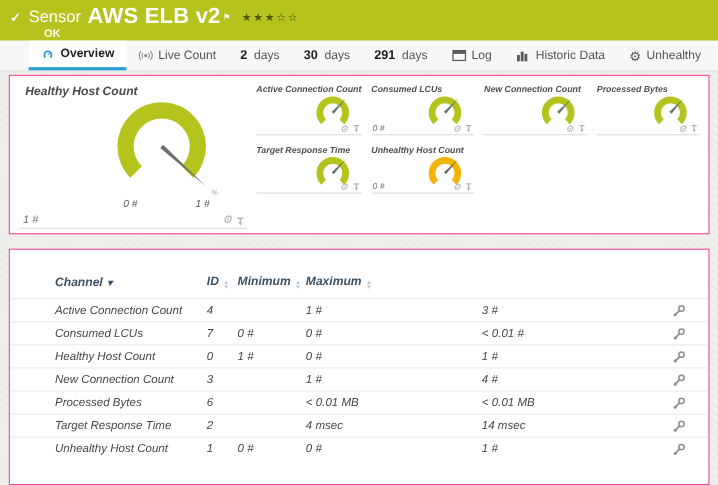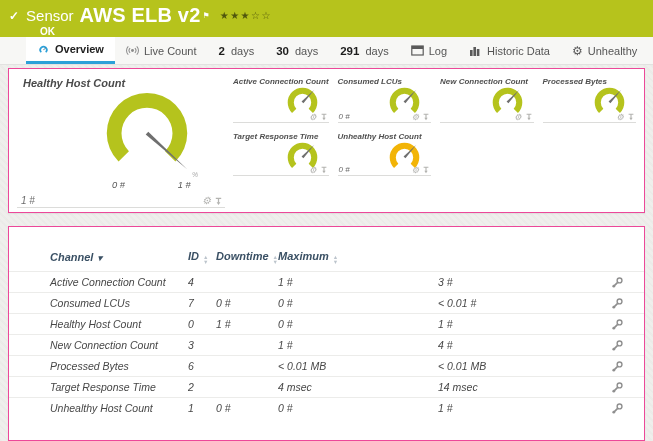--- a/index.html
+++ b/index.html
@@ -261,21 +261,21 @@
       <span class="hcell">
         <span>Channel</span><span class="sorted-icon">▾</span>
       </span>
       <span class="hcell num">
         <span>ID</span><span class="sortstack">
             <span>▲</span>
             <span>▼</span>
           </span>
       </span>
       <span class="hcell num">
-        <span>Downtime</span><span class="sortstack">
+        <span>Minimum</span><span class="sortstack">
             <span>▲</span>
             <span>▼</span>
           </span>
       </span>
       <span class="hcell num">
         <span>Maximum</span><span class="sortstack">
             <span>▲</span>
             <span>▼</span>
           </span>
       </span>

